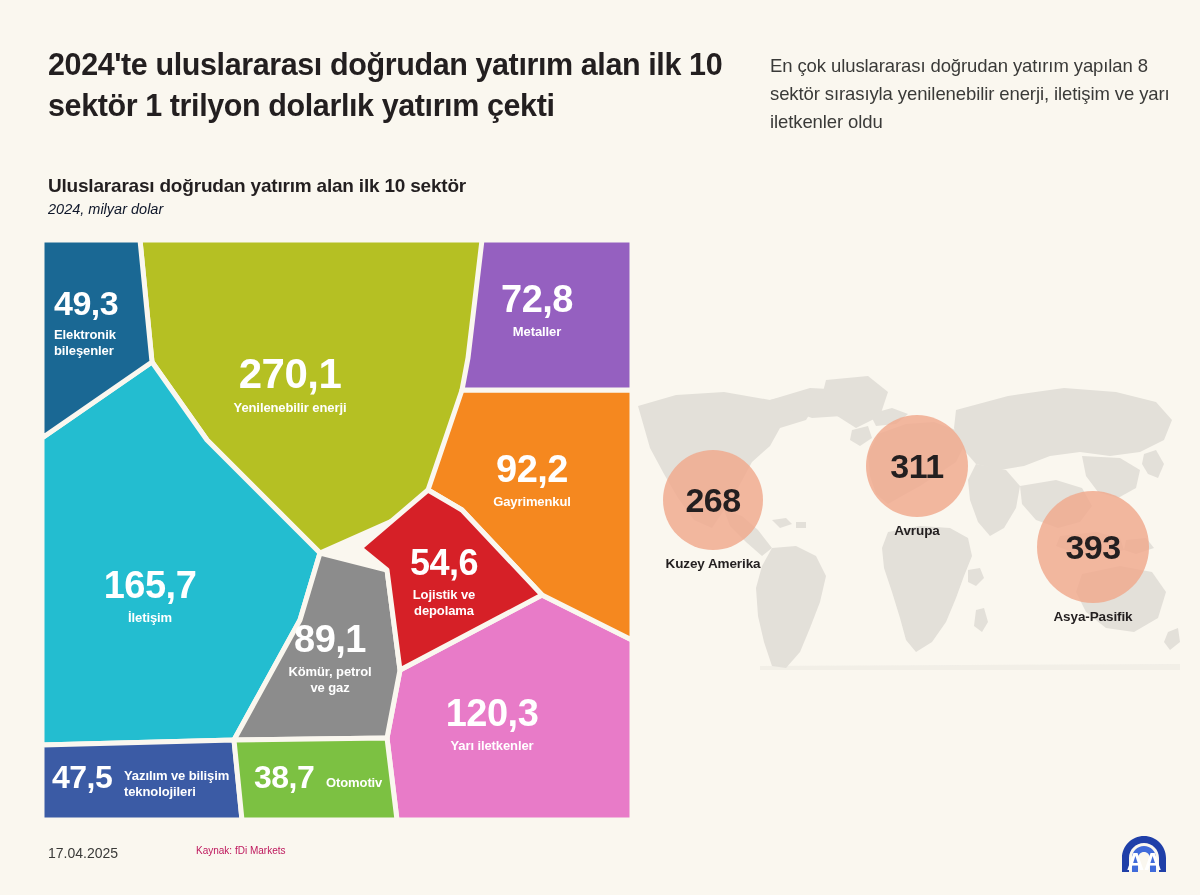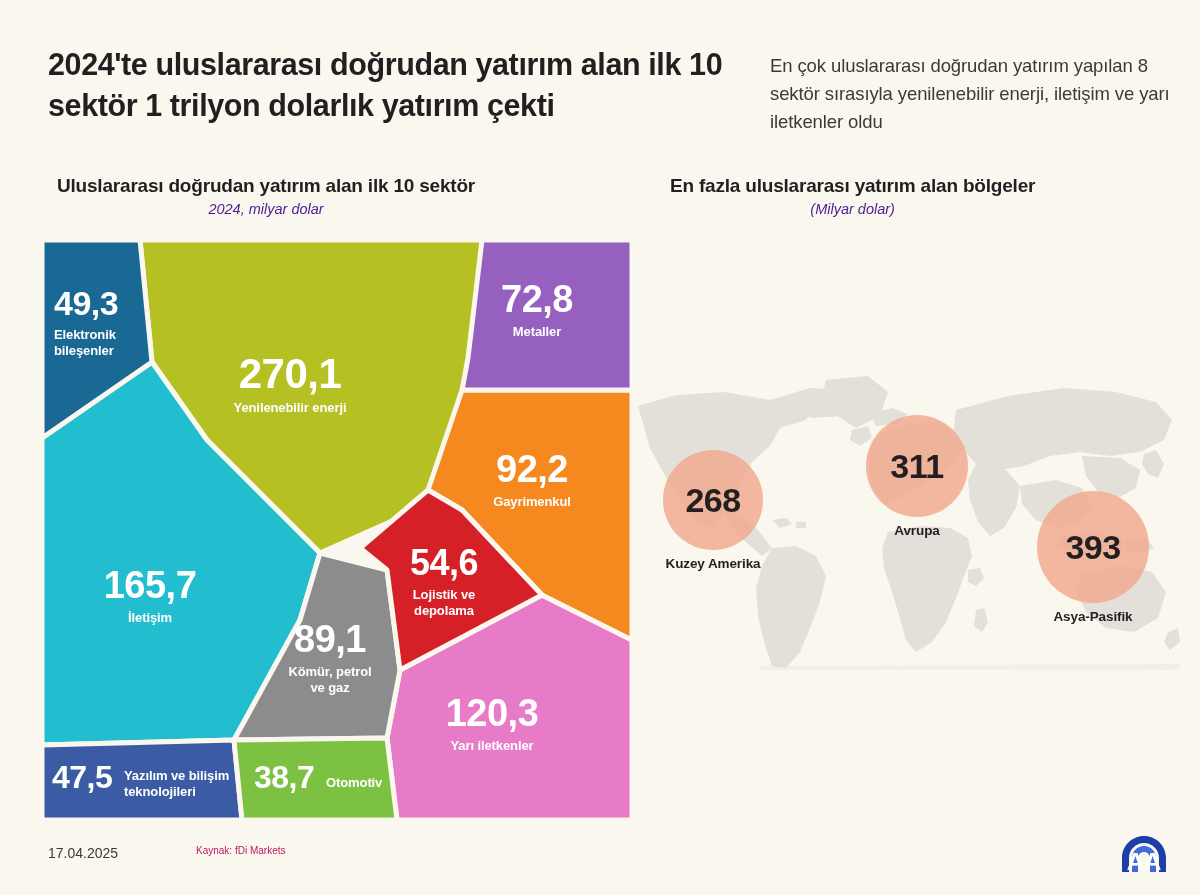--- a/index.html
+++ b/index.html
@@ -25,25 +25,24 @@
     color:#3a3a38;letter-spacing:-0.1px;
   }
 
   
   .sec{position:absolute;}
   .sec .sec-title{
     font-size:19px;font-weight:bold;color:#231f20;letter-spacing:-0.2px;
     white-space:nowrap;
   }
   .sec .sec-sub{
-    font-size:14.5px;font-style:italic;color:#4c1d95;margin-top:4px;
+    font-size:14.5px;font-style:italic;color:#0f172a;margin-top:4px;
     white-space:nowrap;
-    text-align:center;
-  }
-  #sec-left{left:57px;top:175px;}
+  }
+  #sec-left{left:48px;top:175px;}
   #sec-right{left:670px;top:175px;}
 
   
   .voronoi-wrap{position:absolute;left:42px;top:240px;width:590px;height:580px;}
   .voronoi-wrap svg{display:block;}
   .vcell{stroke:#faf7ef;stroke-width:5;stroke-linejoin:round;}
   .vnum{
     font-family:"Liberation Sans", sans-serif;
     font-weight:bold;fill:#ffffff;
     text-anchor:middle;letter-spacing:-0.5px;
@@ -91,24 +90,20 @@
 <div class="page">
 
   <div class="headline">2024'te uluslararası doğrudan yatırım alan ilk 10 sektör 1 trilyon dolarlık yatırım çekti</div>
   <div class="deck">En çok uluslararası doğrudan yatırım yapılan 8 sektör sırasıyla yenilenebilir enerji, iletişim ve yarı iletkenler oldu</div>
 
   <div class="sec" id="sec-left">
     <div class="sec-title">Uluslararası doğrudan yatırım alan ilk 10 sektör</div>
     <div class="sec-sub">2024, milyar dolar</div>
   </div>
 
-  <div class="sec" id="sec-right">
-    <div class="sec-title">En fazla uluslararası yatırım alan bölgeler</div>
-    <div class="sec-sub">(Milyar dolar)</div>
-  </div>
 
   <div class="voronoi-wrap">
     <svg id="voronoi-svg" width="590" height="580" viewBox="0 0 590 580">
         <g>
           <polygon class="vcell" points="98,0 440,0 456,140 420,250 278,313 165,200 110,122" fill="#b5c023"></polygon>
           <text class="vnum" x="248" y="148" font-size="42">270,1</text>
           <text class="vname" x="248" y="172">Yenilenebilir enerji</text>
         </g>
         <g>
           <polygon class="vcell" points="0,198 110,122 165,200 278,313 258,380 192,500 0,505" fill="#23bdd0"></polygon>

